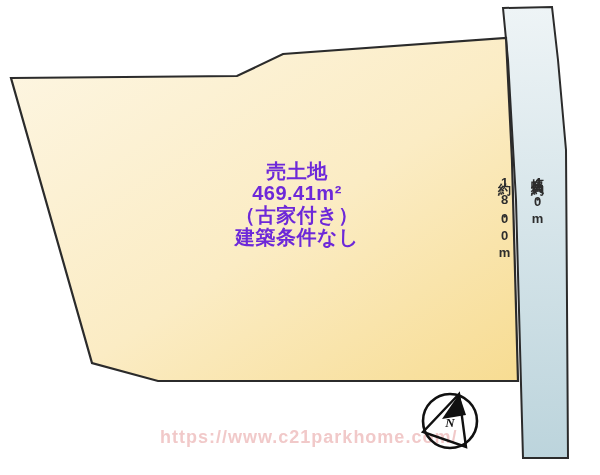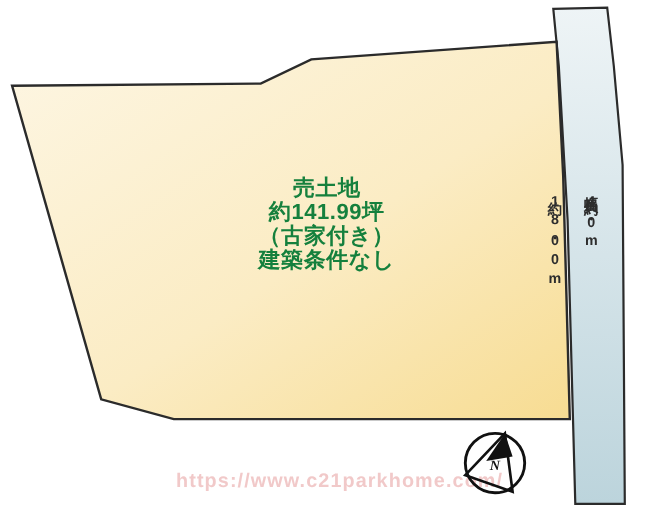--- a/index.html
+++ b/index.html
@@ -36,21 +36,21 @@
   .plot-label {
     position: absolute;
     left: 177px;
     top: 160px;
     width: 240px;
     z-index: 2;
     text-align: center;
     font-weight: bold;
     font-size: 20px;
     line-height: 22px;
-    color: #15803d;
+    color: #6d28d9;
     letter-spacing: 0.5px;
   }
   .v-text {
     position: absolute;
     z-index: 2;
     writing-mode: vertical-rl;
     text-orientation: upright;
     font-weight: bold;
     font-size: 13px;
     letter-spacing: 2px;
@@ -93,21 +93,21 @@
     <g>
       <circle cx="450" cy="421" r="27" fill="none" stroke-width="2.6" stroke="#111111"></circle>
       <polygon points="459,394 423,432 466,447" fill="none" stroke-width="2.4" stroke-linejoin="miter" stroke="#111111"></polygon>
       <polygon points="459,394 442,419 466,415" fill="#111111"></polygon>
       <text x="450" y="427" text-anchor="middle" font-size="13" font-weight="bold" font-style="italic" font-family="Liberation Serif, DejaVu Serif, serif" fill="#111111">N</text>
     </g>
   </svg>
 
   <div class="plot-label">
     <div>売土地</div>
-    <div>約141.99坪</div>
+    <div>469.41m²</div>
     <div>（古家付き）</div>
     <div>建築条件なし</div>
   </div>
 
   <div class="v-text depth-label">約18・00m</div>
 
   <div class="v-text road-width-label">幅員約4・0m</div>
 
 </div>
 

